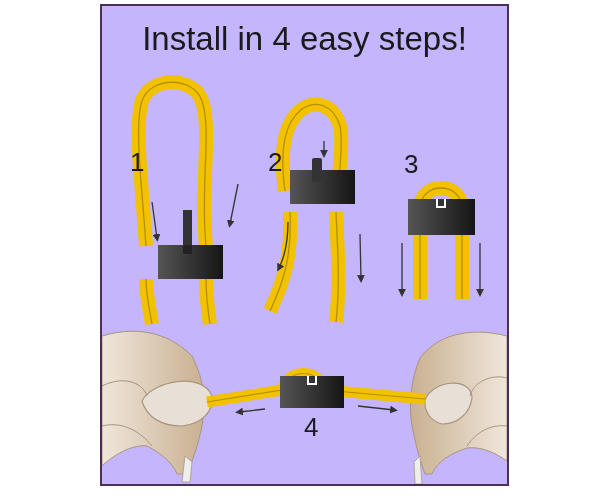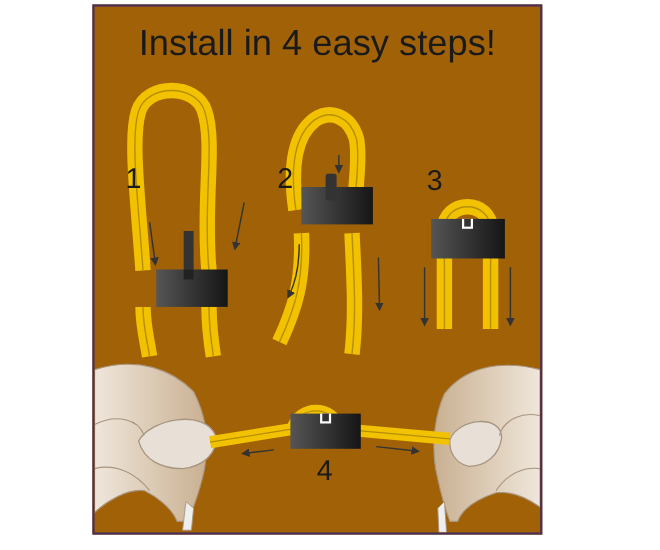--- a/index.html
+++ b/index.html
@@ -1,19 +1,19 @@
 <!DOCTYPE html>
 <html><head>
   <meta charset="utf-8">
   <style>
     html, body { margin: 0; padding: 0; background: #ffffff; }
     body { width: 600px; height: 500px; position: relative; overflow: hidden; font-family: "Liberation Sans", sans-serif; }
     .frame {
-      position: absolute; left: 84px; top: 4px; width: 405px; height: 478px;
-      border: 2px solid #4a3057; box-sizing: content-box; overflow: hidden; background: #a16207;
+      position: absolute; left: 100px; top: 4px; width: 405px; height: 478px;
+      border: 2px solid #4a3057; box-sizing: content-box; overflow: hidden; background: #c4b5fd;
     }
     .title {
       position: absolute; left: 0; top: 14px; width: 405px; text-align: center;
       font-size: 33px; color: #1a1a1a; letter-spacing: 0px;
     }
     svg.art { position: absolute; left: 0; top: 0; }
     .step-num { position: absolute; font-size: 26px; color: #1a1a1a; }
   </style>
 </head>
 <body>

